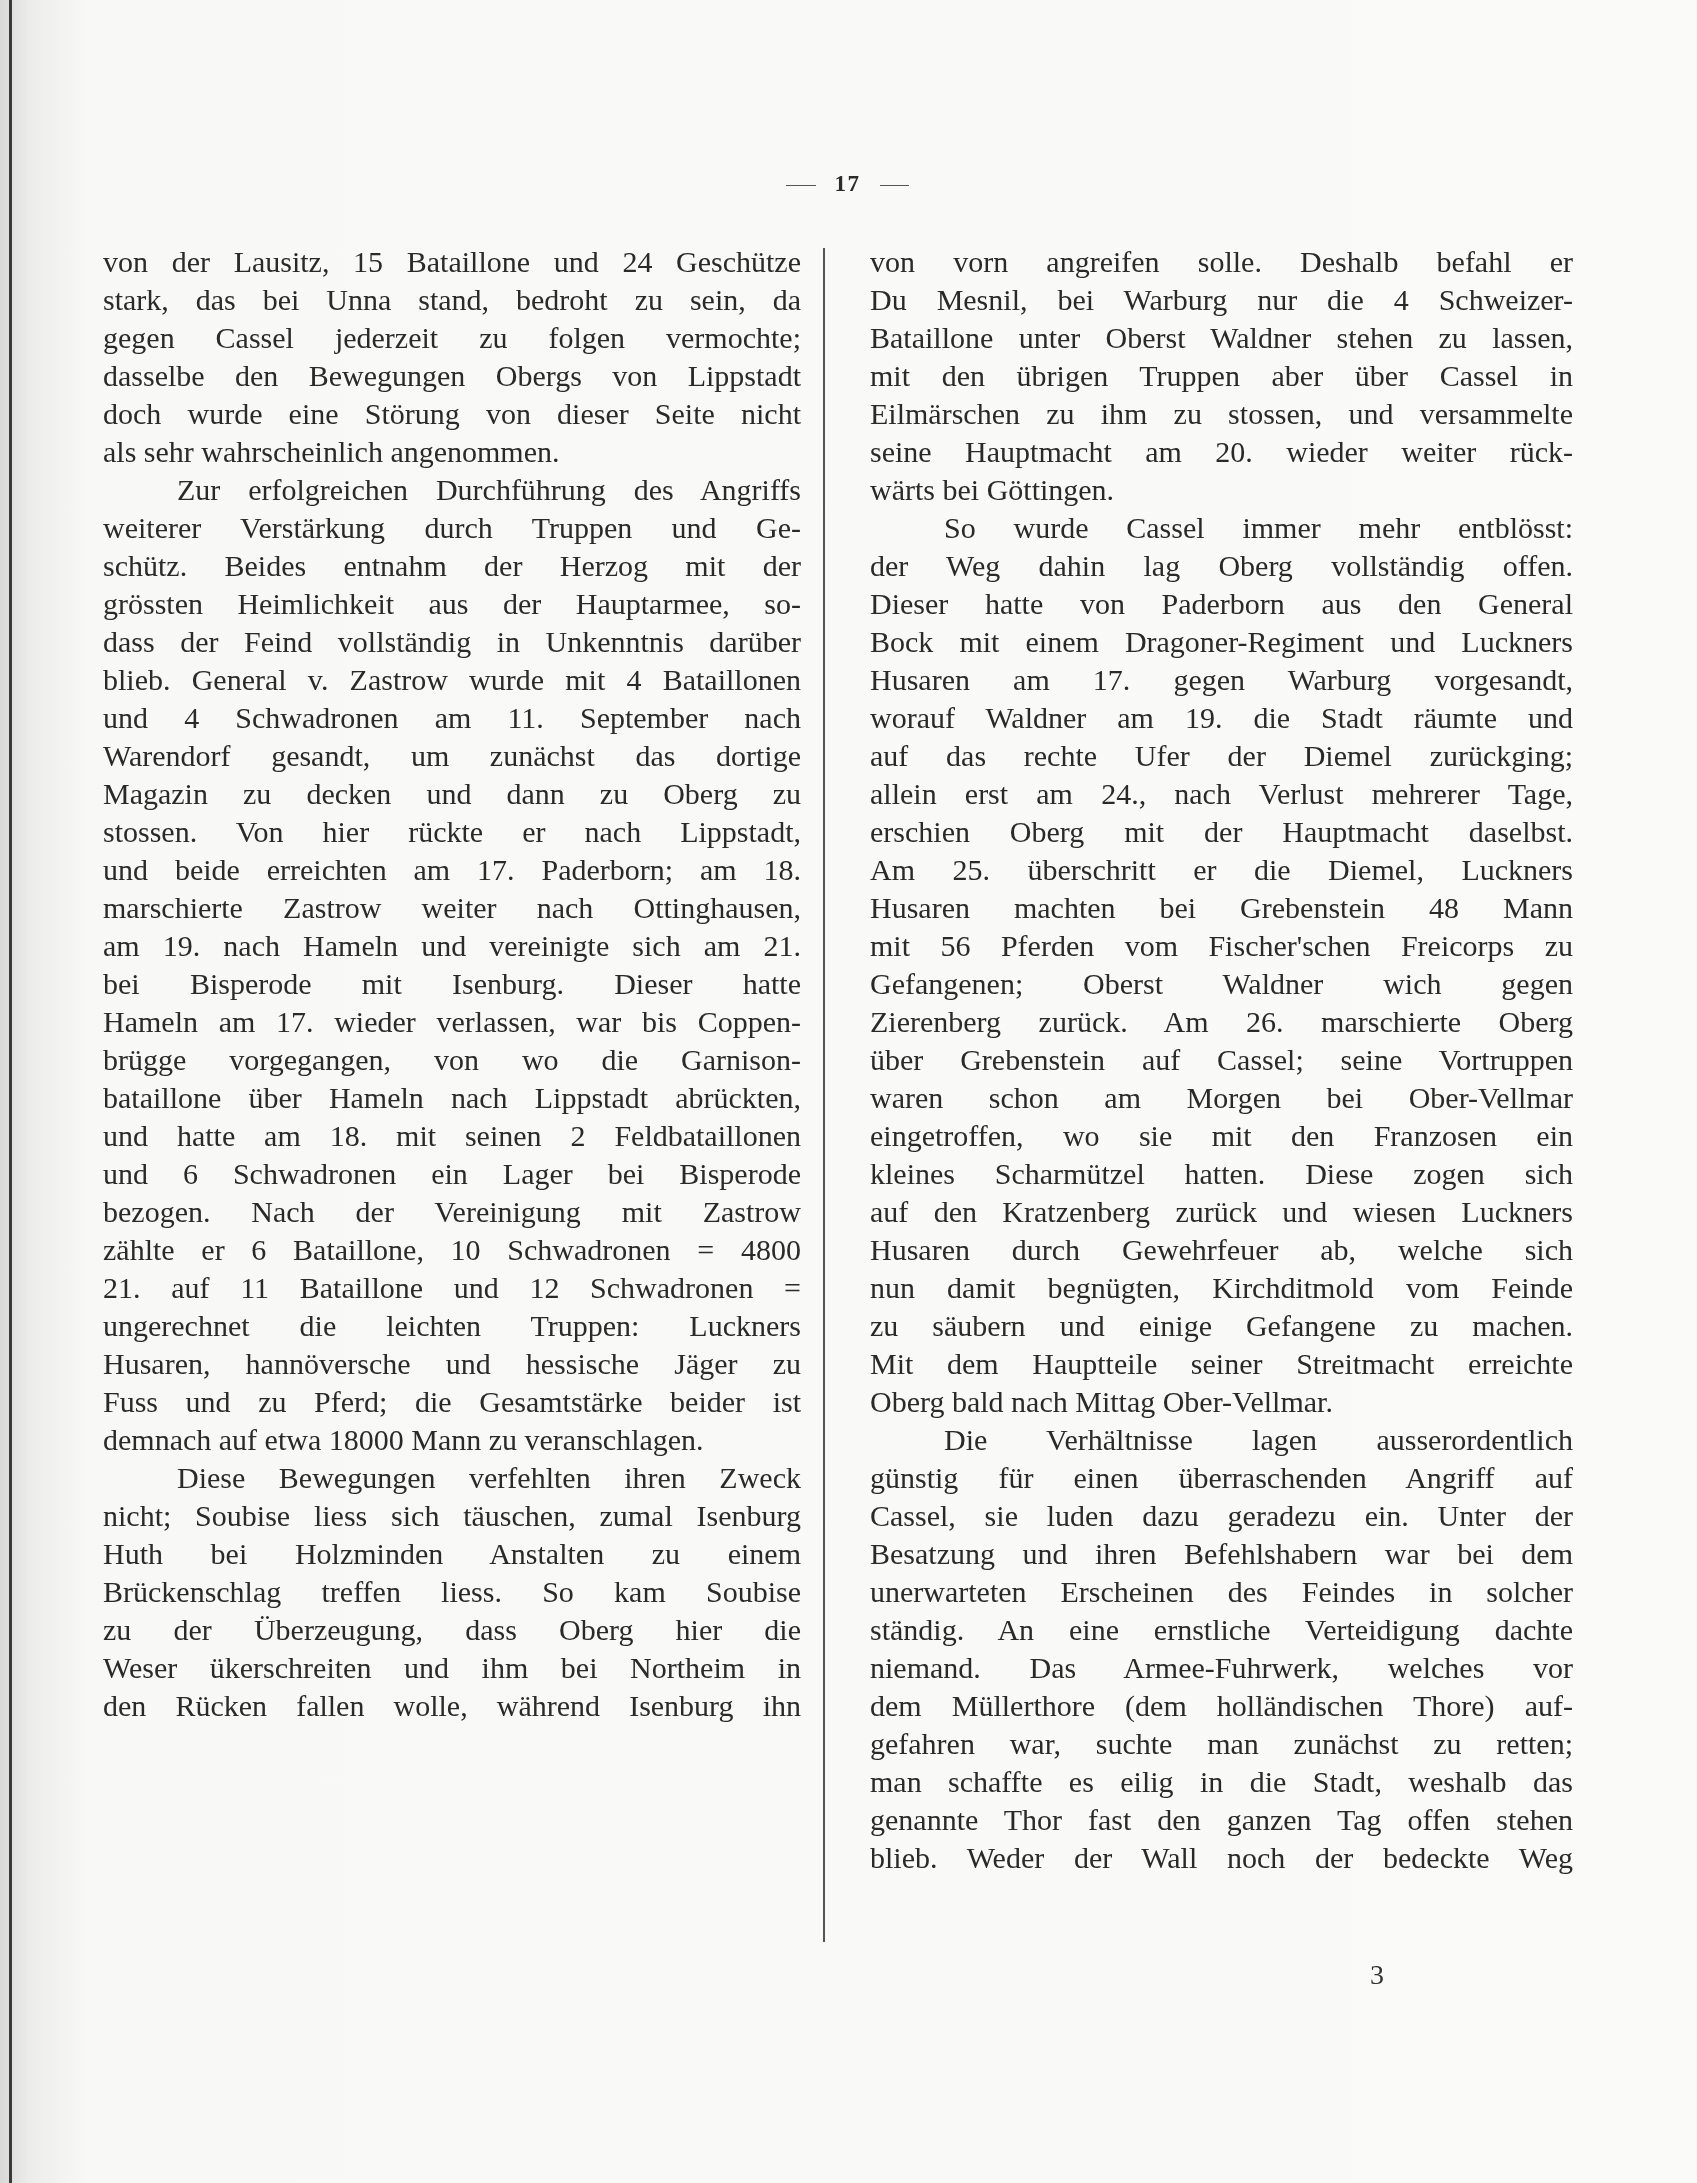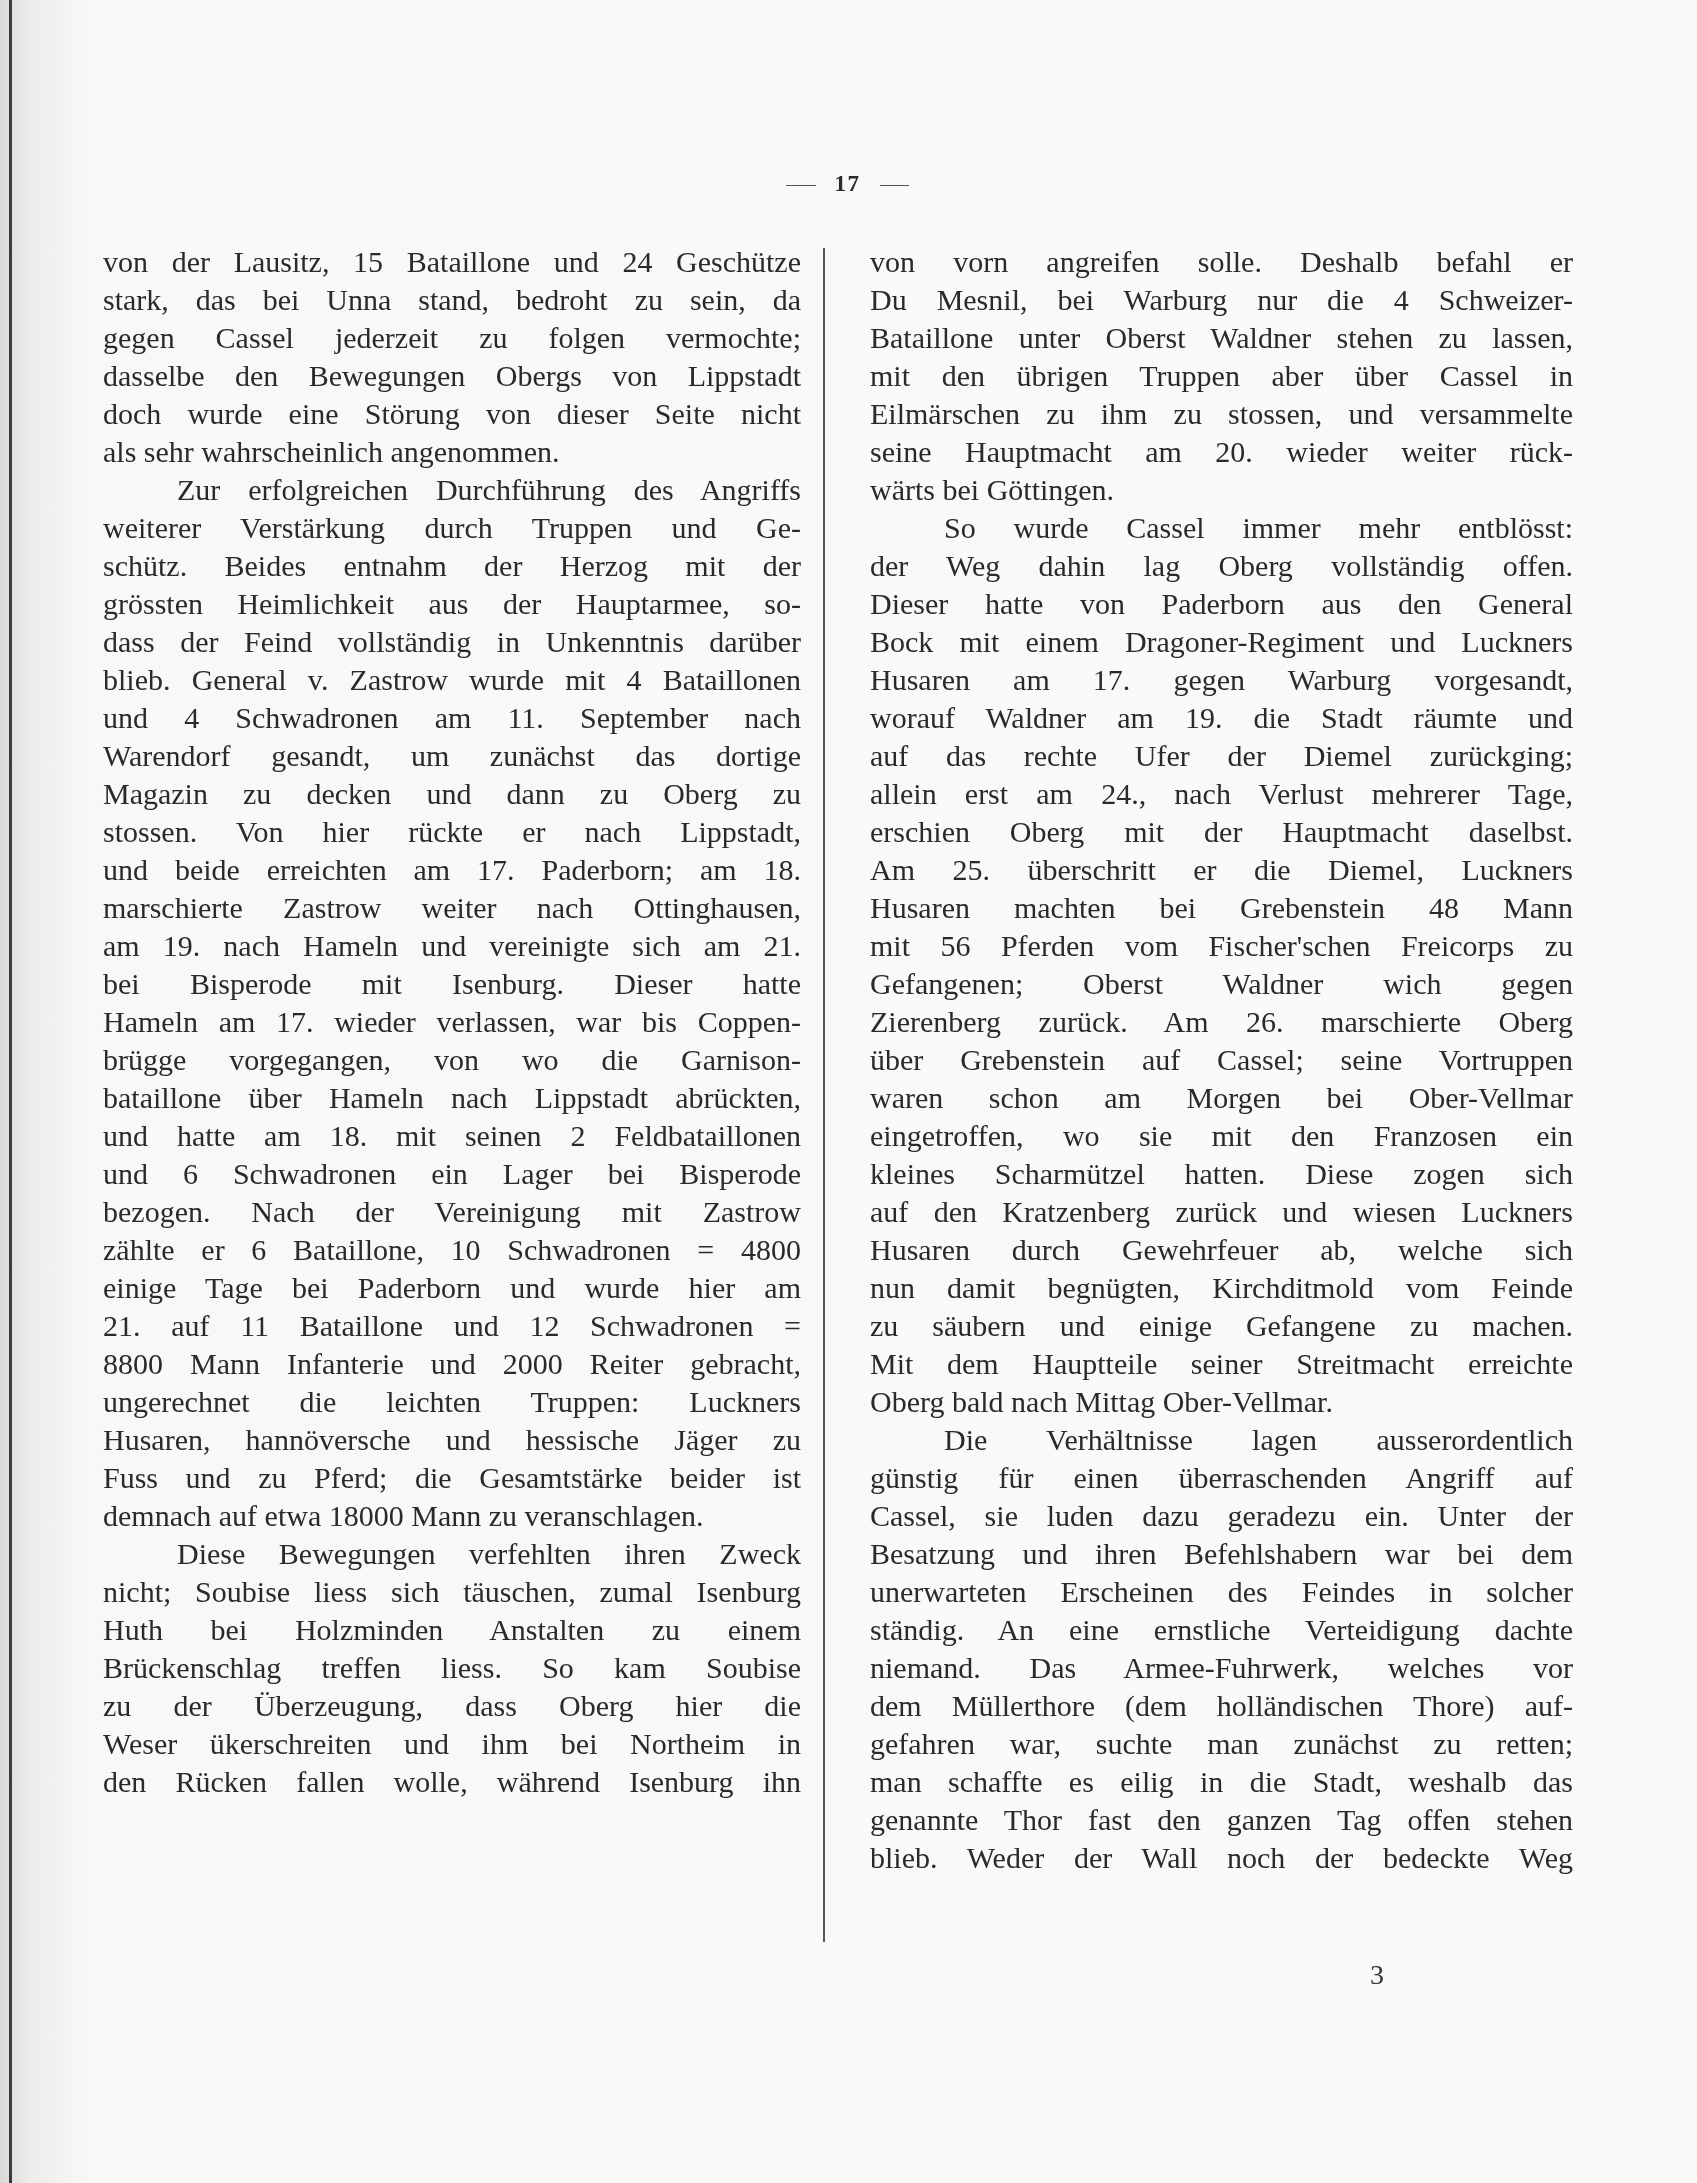--- a/index.html
+++ b/index.html
@@ -120,23 +120,21 @@
       <span class="line">marschierte Zastrow weiter nach Ottinghausen,</span>
       <span class="line">am 19. nach Hameln und vereinigte sich am 21.</span>
       <span class="line">bei Bisperode mit Isenburg. Dieser hatte</span>
       <span class="line">Hameln am 17. wieder verlassen, war bis Coppen-</span>
       <span class="line">brügge vorgegangen, von wo die Garnison-</span>
       <span class="line">bataillone über Hameln nach Lippstadt abrückten,</span>
       <span class="line">und hatte am 18. mit seinen 2 Feldbataillonen</span>
       <span class="line">und 6 Schwadronen ein Lager bei Bisperode</span>
       <span class="line">bezogen. Nach der Vereinigung mit Zastrow</span>
       <span class="line">zählte er 6 Bataillone, 10 Schwadronen = 4800</span>
-      <span class="line">einige Tage bei Paderborn und wurde hier am</span>
       <span class="line">21. auf 11 Bataillone und 12 Schwadronen =</span>
-      <span class="line">8800 Mann Infanterie und 2000 Reiter gebracht,</span>
       <span class="line">ungerechnet die leichten Truppen: Luckners</span>
       <span class="line">Husaren, hannöversche und hessische Jäger zu</span>
       <span class="line">Fuss und zu Pferd; die Gesamtstärke beider ist</span>
       <span class="line last">demnach auf etwa 18000 Mann zu veranschlagen.</span>
       <span class="line indent">Diese Bewegungen verfehlten ihren Zweck</span>
       <span class="line">nicht; Soubise liess sich täuschen, zumal Isenburg</span>
       <span class="line">Huth bei Holzminden Anstalten zu einem</span>
       <span class="line">Brückenschlag treffen liess. So kam Soubise</span>
       <span class="line">zu der Überzeugung, dass Oberg hier die</span>
       <span class="line">Weser ükerschreiten und ihm bei Northeim in</span>

